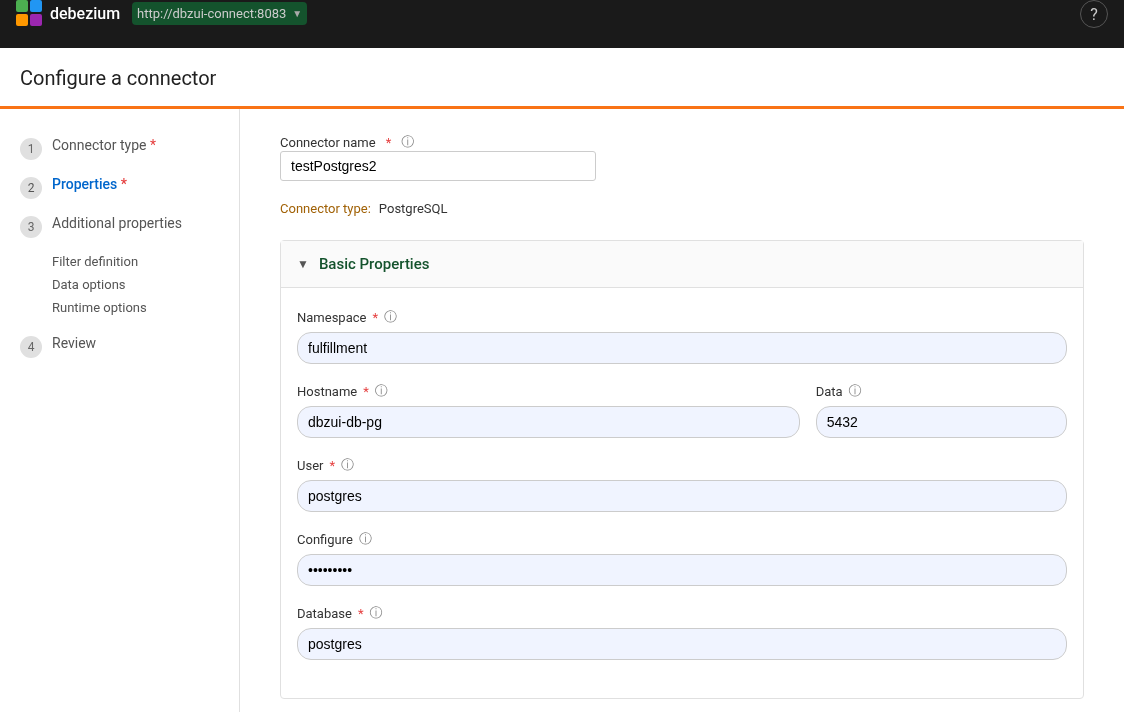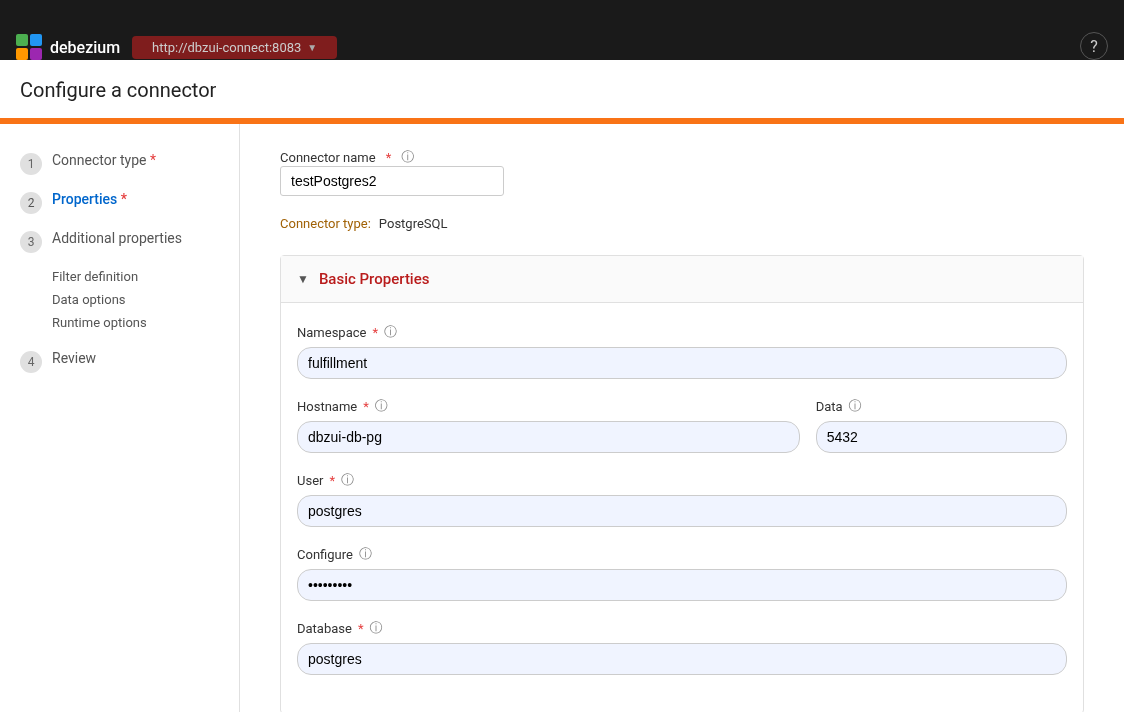--- a/index.html
+++ b/index.html
@@ -1,23 +1,23 @@
 <!DOCTYPE html>
 <html><head>
   <meta charset="utf-8">
   <style>
     * { box-sizing: border-box; margin: 0; padding: 0; }
     body { font-family: -apple-system, BlinkMacSystemFont, 'Segoe UI', Roboto, sans-serif; background: #fff; color: #333; font-size: 14px; }
 
     
     .topnav {
       background: #1a1a1a;
-      height: 60px;
-      display: flex;
-      align-items: flex-end;
+      height: 48px;
+      display: flex;
+      align-items: flex-start;
       padding: 0 16px;
       justify-content: space-between;
     }
     .topnav-left {
       display: flex;
       align-items: center;
       gap: 12px;
     }
     .logo-area {
       display: flex;
@@ -25,22 +25,22 @@
       gap: 8px;
     }
     .logo-text {
       color: #fff;
       font-size: 16px;
       font-weight: 500;
     }
     .url-display {
       color: #ccc;
       font-size: 13px;
-      background: #7f1d1d;
-      padding: 4px 20px;
+      background: #14532d;
+      padding: 4px 5px;
       border-radius: 4px;
       display: flex;
       align-items: center;
       gap: 6px;
     }
     .url-display .chevron {
       color: #aaa;
       font-size: 10px;
     }
     .help-icon {
@@ -52,21 +52,21 @@
       border-radius: 50%;
       display: flex;
       align-items: center;
       justify-content: center;
       cursor: pointer;
     }
 
     
     .page-title-bar {
       padding: 18px 20px 16px 20px;
-      border-bottom: 6px solid #f97316;
+      border-bottom: 3px solid #f97316;
     }
     .page-title {
       font-size: 20px;
       font-weight: 400;
       color: #222;
     }
 
     
     .main-layout {
       display: flex;
@@ -153,21 +153,21 @@
     .field-label .info-icon {
       color: #888;
       font-size: 13px;
       cursor: pointer;
     }
     .field-input {
       border: 1px solid #ccc;
       border-radius: 3px;
       padding: 6px 10px;
       font-size: 14px;
-      width: 224px;
+      width: 316px;
       outline: none;
     }
 
     .connector-type-row {
       display: flex;
       align-items: center;
       gap: 8px;
       margin-bottom: 24px;
     }
     .connector-type-label {
@@ -194,21 +194,21 @@
       border-bottom: 1px solid #e0e0e0;
       background: #fafafa;
     }
     .section-chevron {
       color: #555;
       font-size: 12px;
     }
     .section-title {
       font-size: 15px;
       font-weight: 500;
-      color: #b91c1c;
+      color: #14532d;
     }
     .section-body {
       padding: 20px 16px;
     }
 
     
     .form-field {
       margin-bottom: 18px;
     }
     .form-label {

